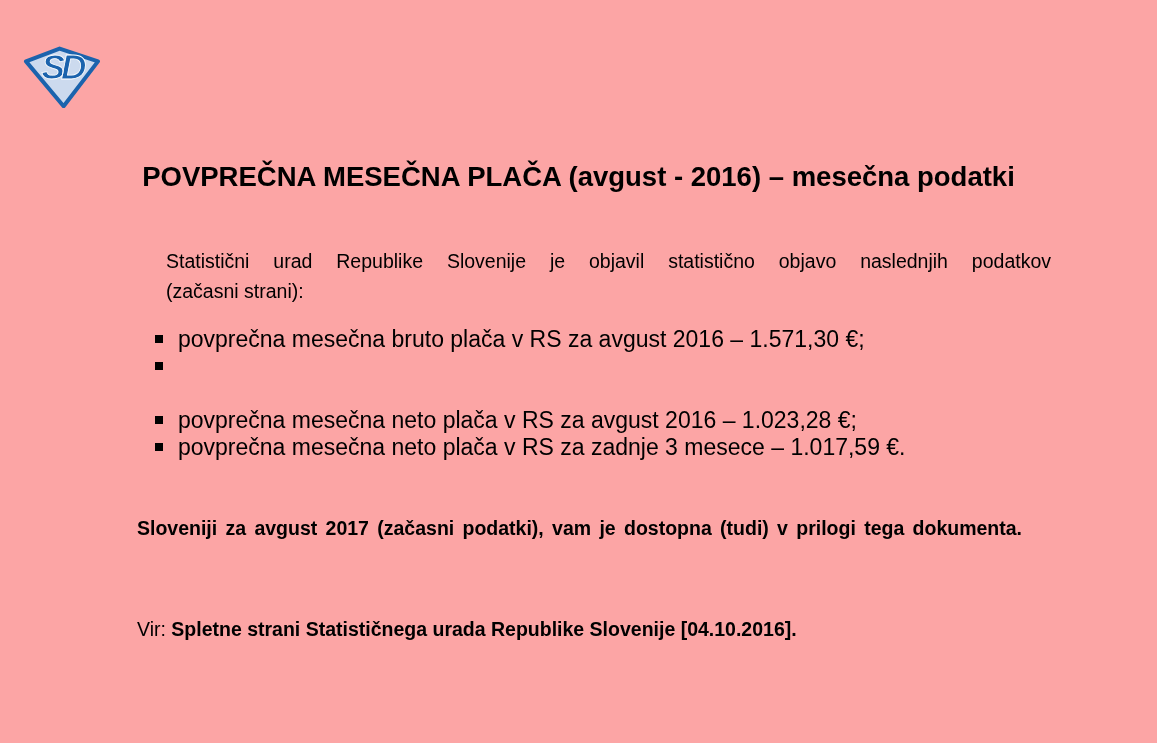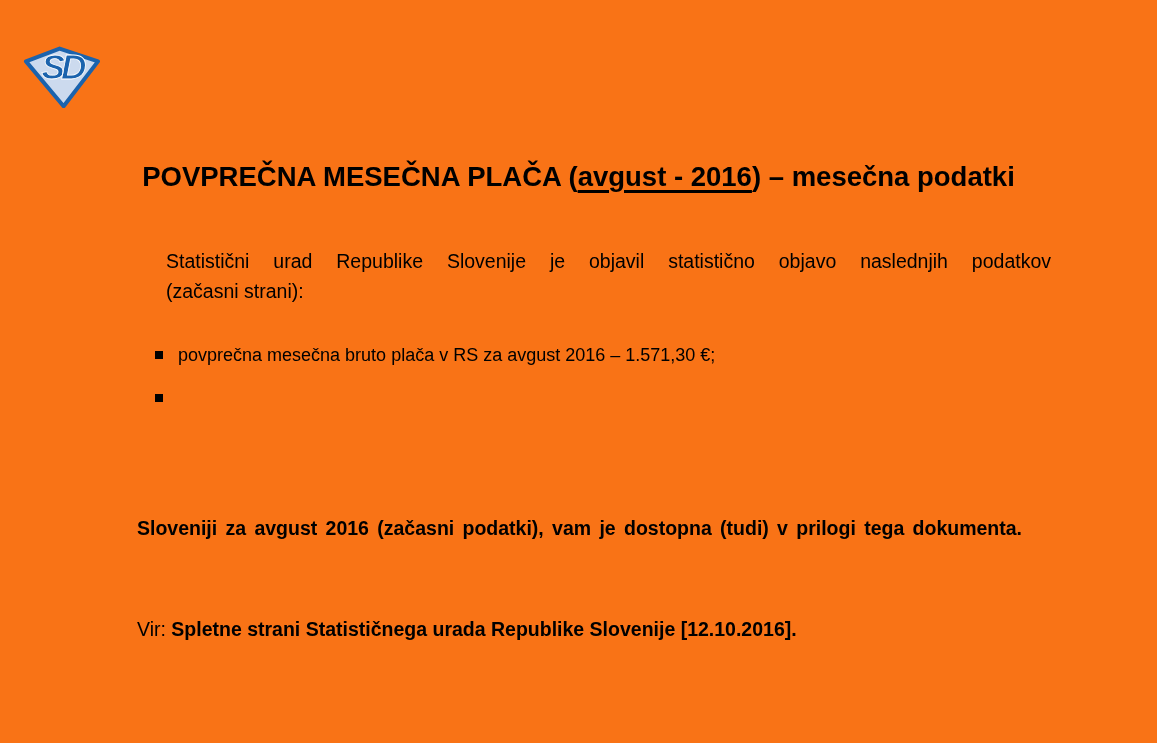--- a/index.html
+++ b/index.html
@@ -1,20 +1,20 @@
 <!DOCTYPE html>
 <html><head>
 <meta charset="utf-8">
 <style>
   html, body { margin: 0; padding: 0; background: #ffffff; }
   .page {
     position: relative;
     width: 1157px;
     height: 743px;
-    background: #f97316;
+    background: #fca5a5;
     color: #000000;
     font-family: "Liberation Sans", sans-serif;
     overflow: hidden;
   }
   .logo {
     position: absolute;
     left: 22px;
     top: 42px;
     width: 80px;
     height: 66px;
@@ -26,21 +26,20 @@
     left: 0;
     width: 100%;
     margin: 0;
     text-align: center;
     font-size: 27.5px;
     line-height: 34px;
     font-weight: 700;
     white-space: nowrap;
   }
   .title .u {
-    text-decoration: underline;
     text-decoration-thickness: 2.5px;
     text-underline-offset: 4px;
   }
   .block {
     position: absolute;
     left: 137px;
     width: 885px;
   }
   .intro {
     top: 246px;
@@ -52,24 +51,23 @@
     display: block;
     text-align: justify;
     text-align-last: justify;
   }
   .line { display: block; }
   .bullets-1 { top: 326px; }
   .bullets-2 { top: 407px; }
   .bullet-row {
     position: relative;
     padding-left: 41px;
-    font-size: 18px;
+    font-size: 23px;
     line-height: 27px;
     white-space: nowrap;
-    margin-top: 16px;
   }
   .bullet-marker {
     position: absolute;
     left: 18px;
     top: 9px;
     width: 8px;
     height: 8px;
     background: #000000;
   }
   .note {
@@ -107,20 +105,30 @@
   <div class="block bullets-1">
     <div class="bullet-row">
       <span class="bullet-marker"></span>
       <span>povprečna mesečna bruto plača v RS za avgust 2016 – 1.571,30 €;</span>
     </div>
     <div class="bullet-row">
       <span class="bullet-marker"></span>
     </div>
   </div>
 
+  <div class="block bullets-2">
+    <div class="bullet-row">
+      <span class="bullet-marker"></span>
+      <span>povprečna mesečna neto plača v RS za avgust 2016 – 1.023,28 €;</span>
+    </div>
+    <div class="bullet-row">
+      <span class="bullet-marker"></span>
+      <span>povprečna mesečna neto plača v RS za zadnje 3 mesece – 1.017,59 €.</span>
+    </div>
+  </div>
 
   <div class="block note">
-    <div class="jline bold">Sloveniji za avgust 2016 (začasni podatki), vam je dostopna (tudi) v prilogi tega dokumenta.</div>
+    <div class="jline bold">Sloveniji za avgust 2017 (začasni podatki), vam je dostopna (tudi) v prilogi tega dokumenta.</div>
   </div>
 
-  <div class="block source"><span>Vir:</span> <span class="bold">Spletne strani Statističnega urada Republike Slovenije [12.10.2016].</span></div>
+  <div class="block source"><span>Vir:</span> <span class="bold">Spletne strani Statističnega urada Republike Slovenije [04.10.2016].</span></div>
 
 </div>
 
 </body></html>

